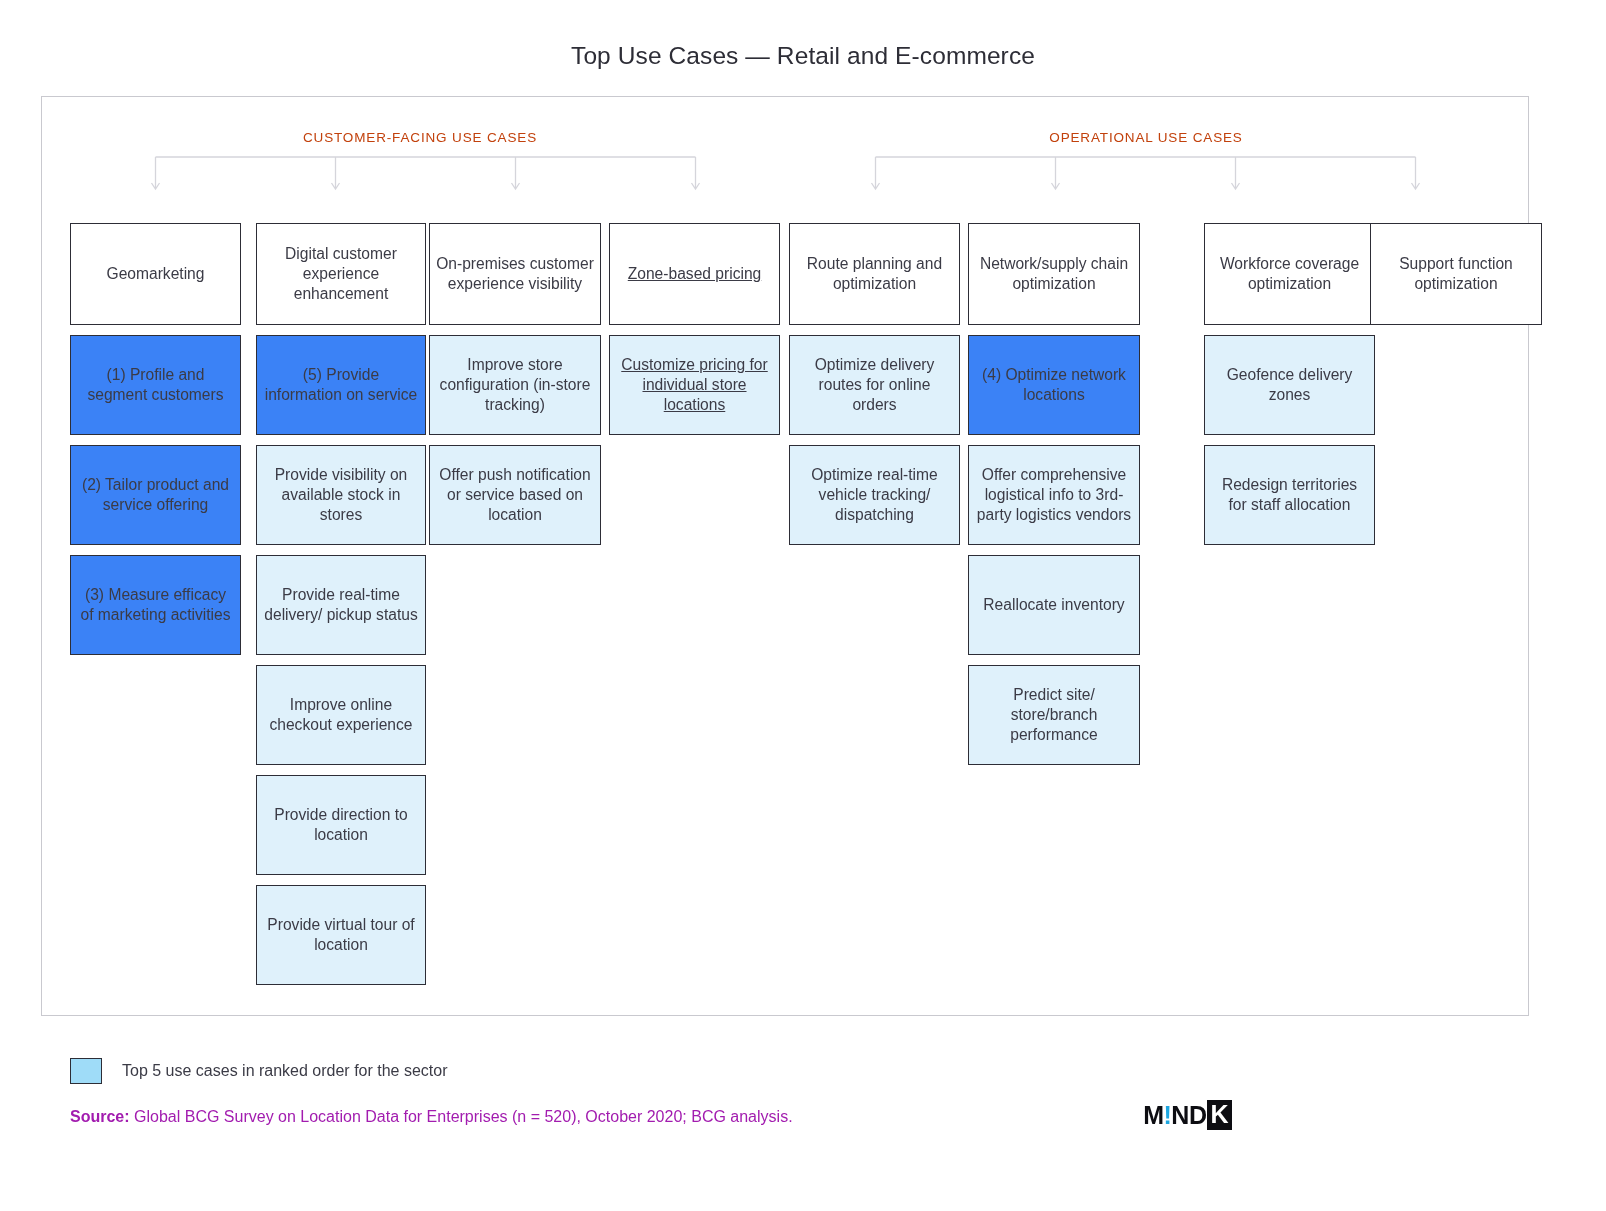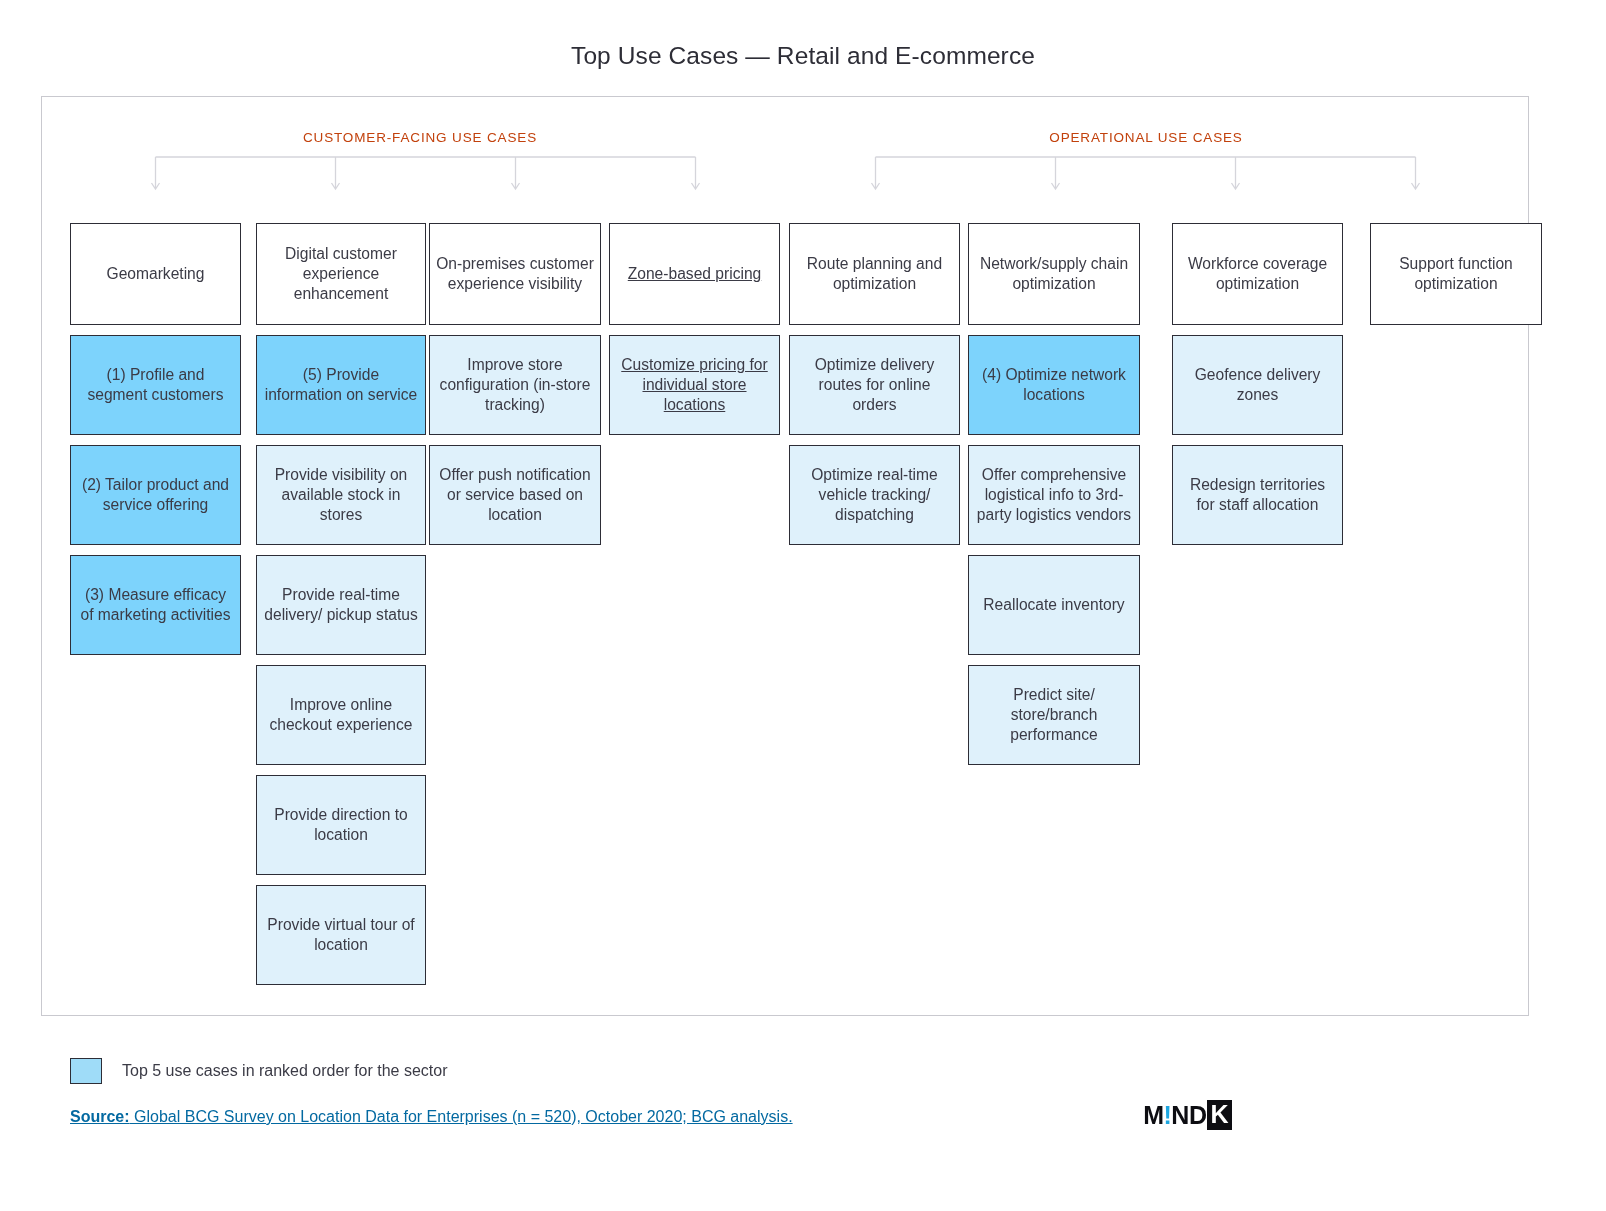--- a/index.html
+++ b/index.html
@@ -67,21 +67,21 @@
   .col {
     position: absolute;
     top: 223px;
   }
   .col-1 { left: 70px;   width: 171px; }
   .col-2 { left: 236px;  width: 170px; padding-left: 20px; }
   .col-3 { left: 429px;  width: 172px; }
   .col-4 { left: 609px;  width: 171px; text-decoration: underline; }
   .col-5 { left: 789px;  width: 171px; }
   .col-6 { left: 968px;  width: 172px; }
-  .col-7 { left: 1172px; width: 171px; }
+  .col-7 { left: 1204px; width: 171px; }
   .col-8 { left: 1327px; width: 172px; padding-left: 43px; }
 
   .box {
     box-sizing: border-box;
     display: flex;
     align-items: center;
     justify-content: center;
     text-align: center;
     border: 1px solid #2d2d36;
     font-size: 15.6px;
@@ -97,21 +97,21 @@
     border-color: #2d2d36;
   }
 
   .box.item {
     height: 100px;
     background: #dff1fb;
     border-color: #2d2d36;
   }
 
   .box.item.top5 {
-    background: #7dd3fc;
+    background: #3b82f6;
   }
 
   
   .legend {
     position: absolute;
     left: 70px;
     top: 1058px;
     display: flex;
     align-items: center;
   }
@@ -127,22 +127,21 @@
     font-size: 16px;
     color: #3b3b46;
   }
 
   
   .source {
     position: absolute;
     left: 70px;
     top: 1108px;
     font-size: 16px;
-    color: #0369a1;
-    text-decoration: underline;
+    color: #a21caf;
   }
   .source .lbl { font-weight: 700; }
 
   
   .logo {
     position: absolute;
     right: 76px;
     top: 1100px;
     font-size: 25px;
     font-weight: 700;

